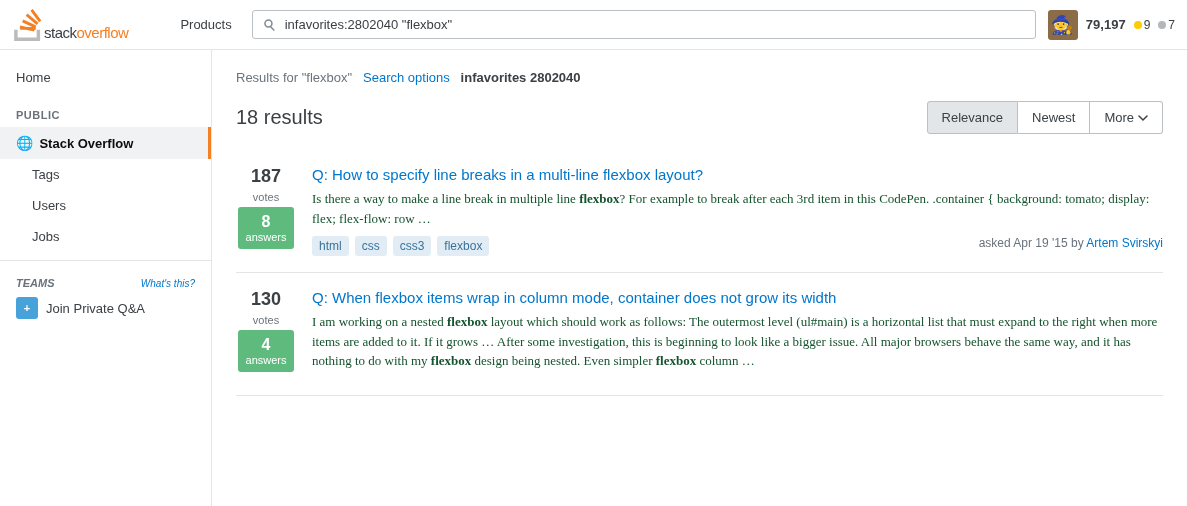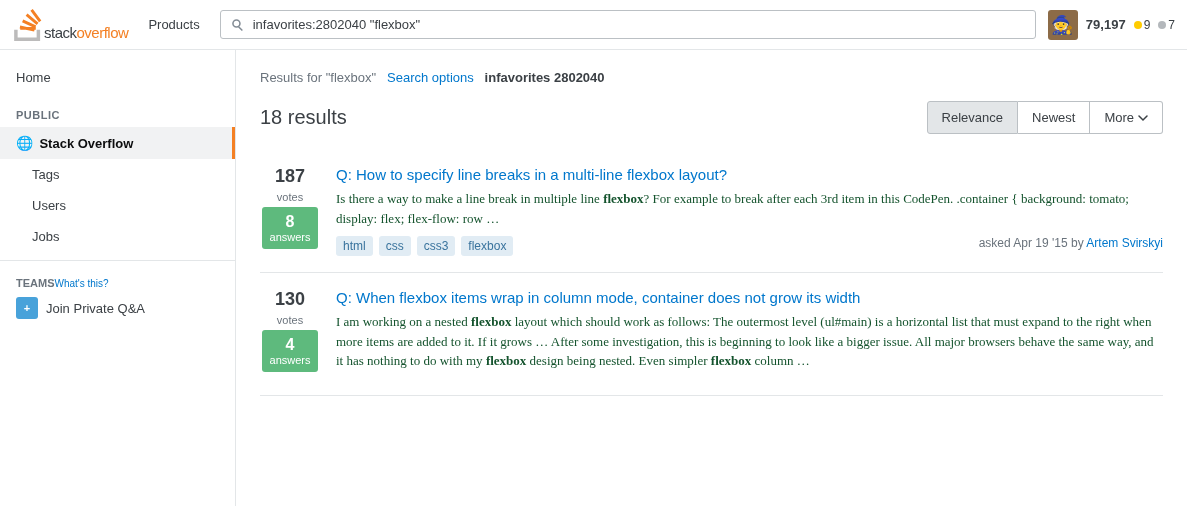--- a/index.html
+++ b/index.html
@@ -32,20 +32,21 @@
     }
     #logo-text span { color: #f48024; }
     #products-btn {
       font-size: 13px;
       color: #3b4045;
       background: none;
       border: none;
       cursor: pointer;
       padding: 4px 8px;
       white-space: nowrap;
+      margin-left: 32px;
     }
     #search-bar {
       flex: 1;
       display: flex;
       align-items: center;
       border: 1px solid #bbc0c4;
       border-radius: 3px;
       padding: 6px 10px;
       gap: 8px;
       background: #fff;
@@ -99,21 +100,21 @@
     #badge-silver .dot { width: 8px; height: 8px; border-radius: 50%; background: #b4b8bc; display: inline-block; }
 
     
     #main-layout {
       display: flex;
       height: calc(100vh - 50px);
     }
 
     
     #sidebar {
-      width: 236px;
+      width: 212px;
       flex-shrink: 0;
       border-right: 1px solid #e3e6e8;
       padding-top: 12px;
     }
     .sidebar-item {
       display: flex;
       align-items: center;
       padding: 8px 16px;
       cursor: pointer;
       font-size: 13px;
@@ -140,23 +141,24 @@
     .sidebar-indent { padding-left: 32px; }
 
     
     #teams-section {
       padding: 16px;
       border-top: 1px solid #e3e6e8;
       margin-top: 8px;
     }
     .teams-header {
       display: flex;
-      justify-content: flex-start;
+      justify-content: space-between;
       align-items: center;
       margin-bottom: 8px;
+      font-style: italic;
     }
     .teams-label {
       font-size: 11px;
       font-weight: bold;
       color: #6a737c;
       text-transform: uppercase;
     }
     .whats-this {
       font-size: 10px;
       color: #0077cc;

